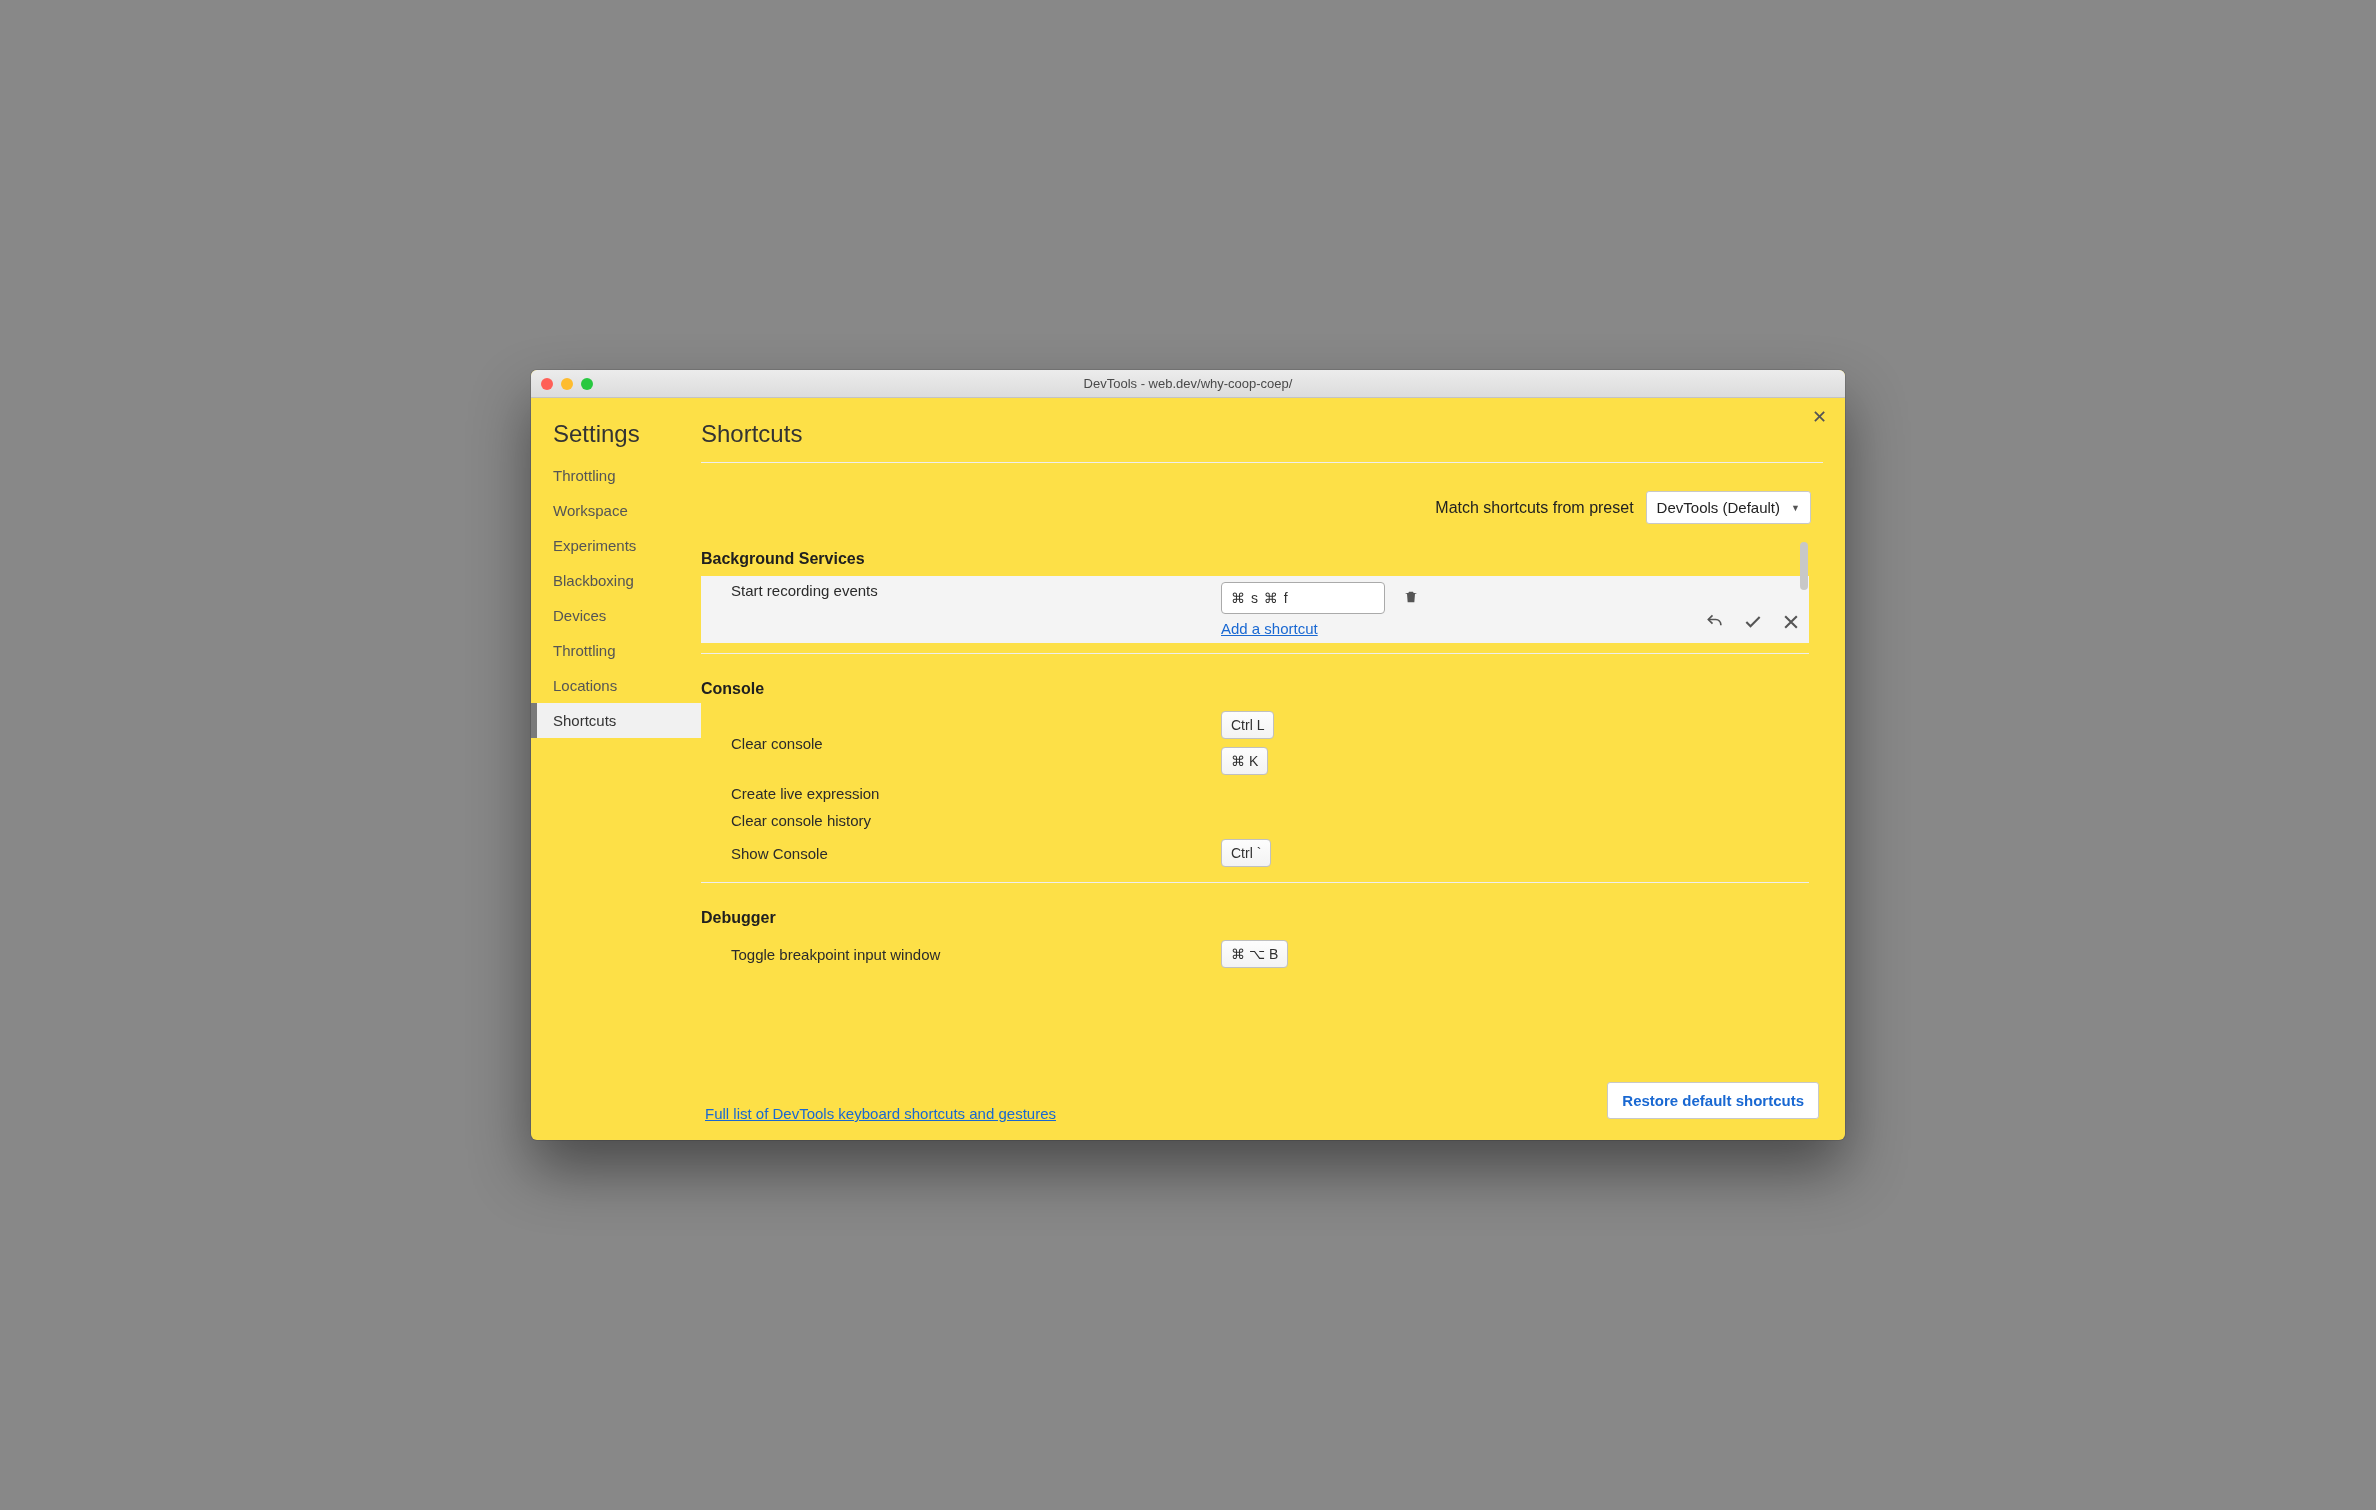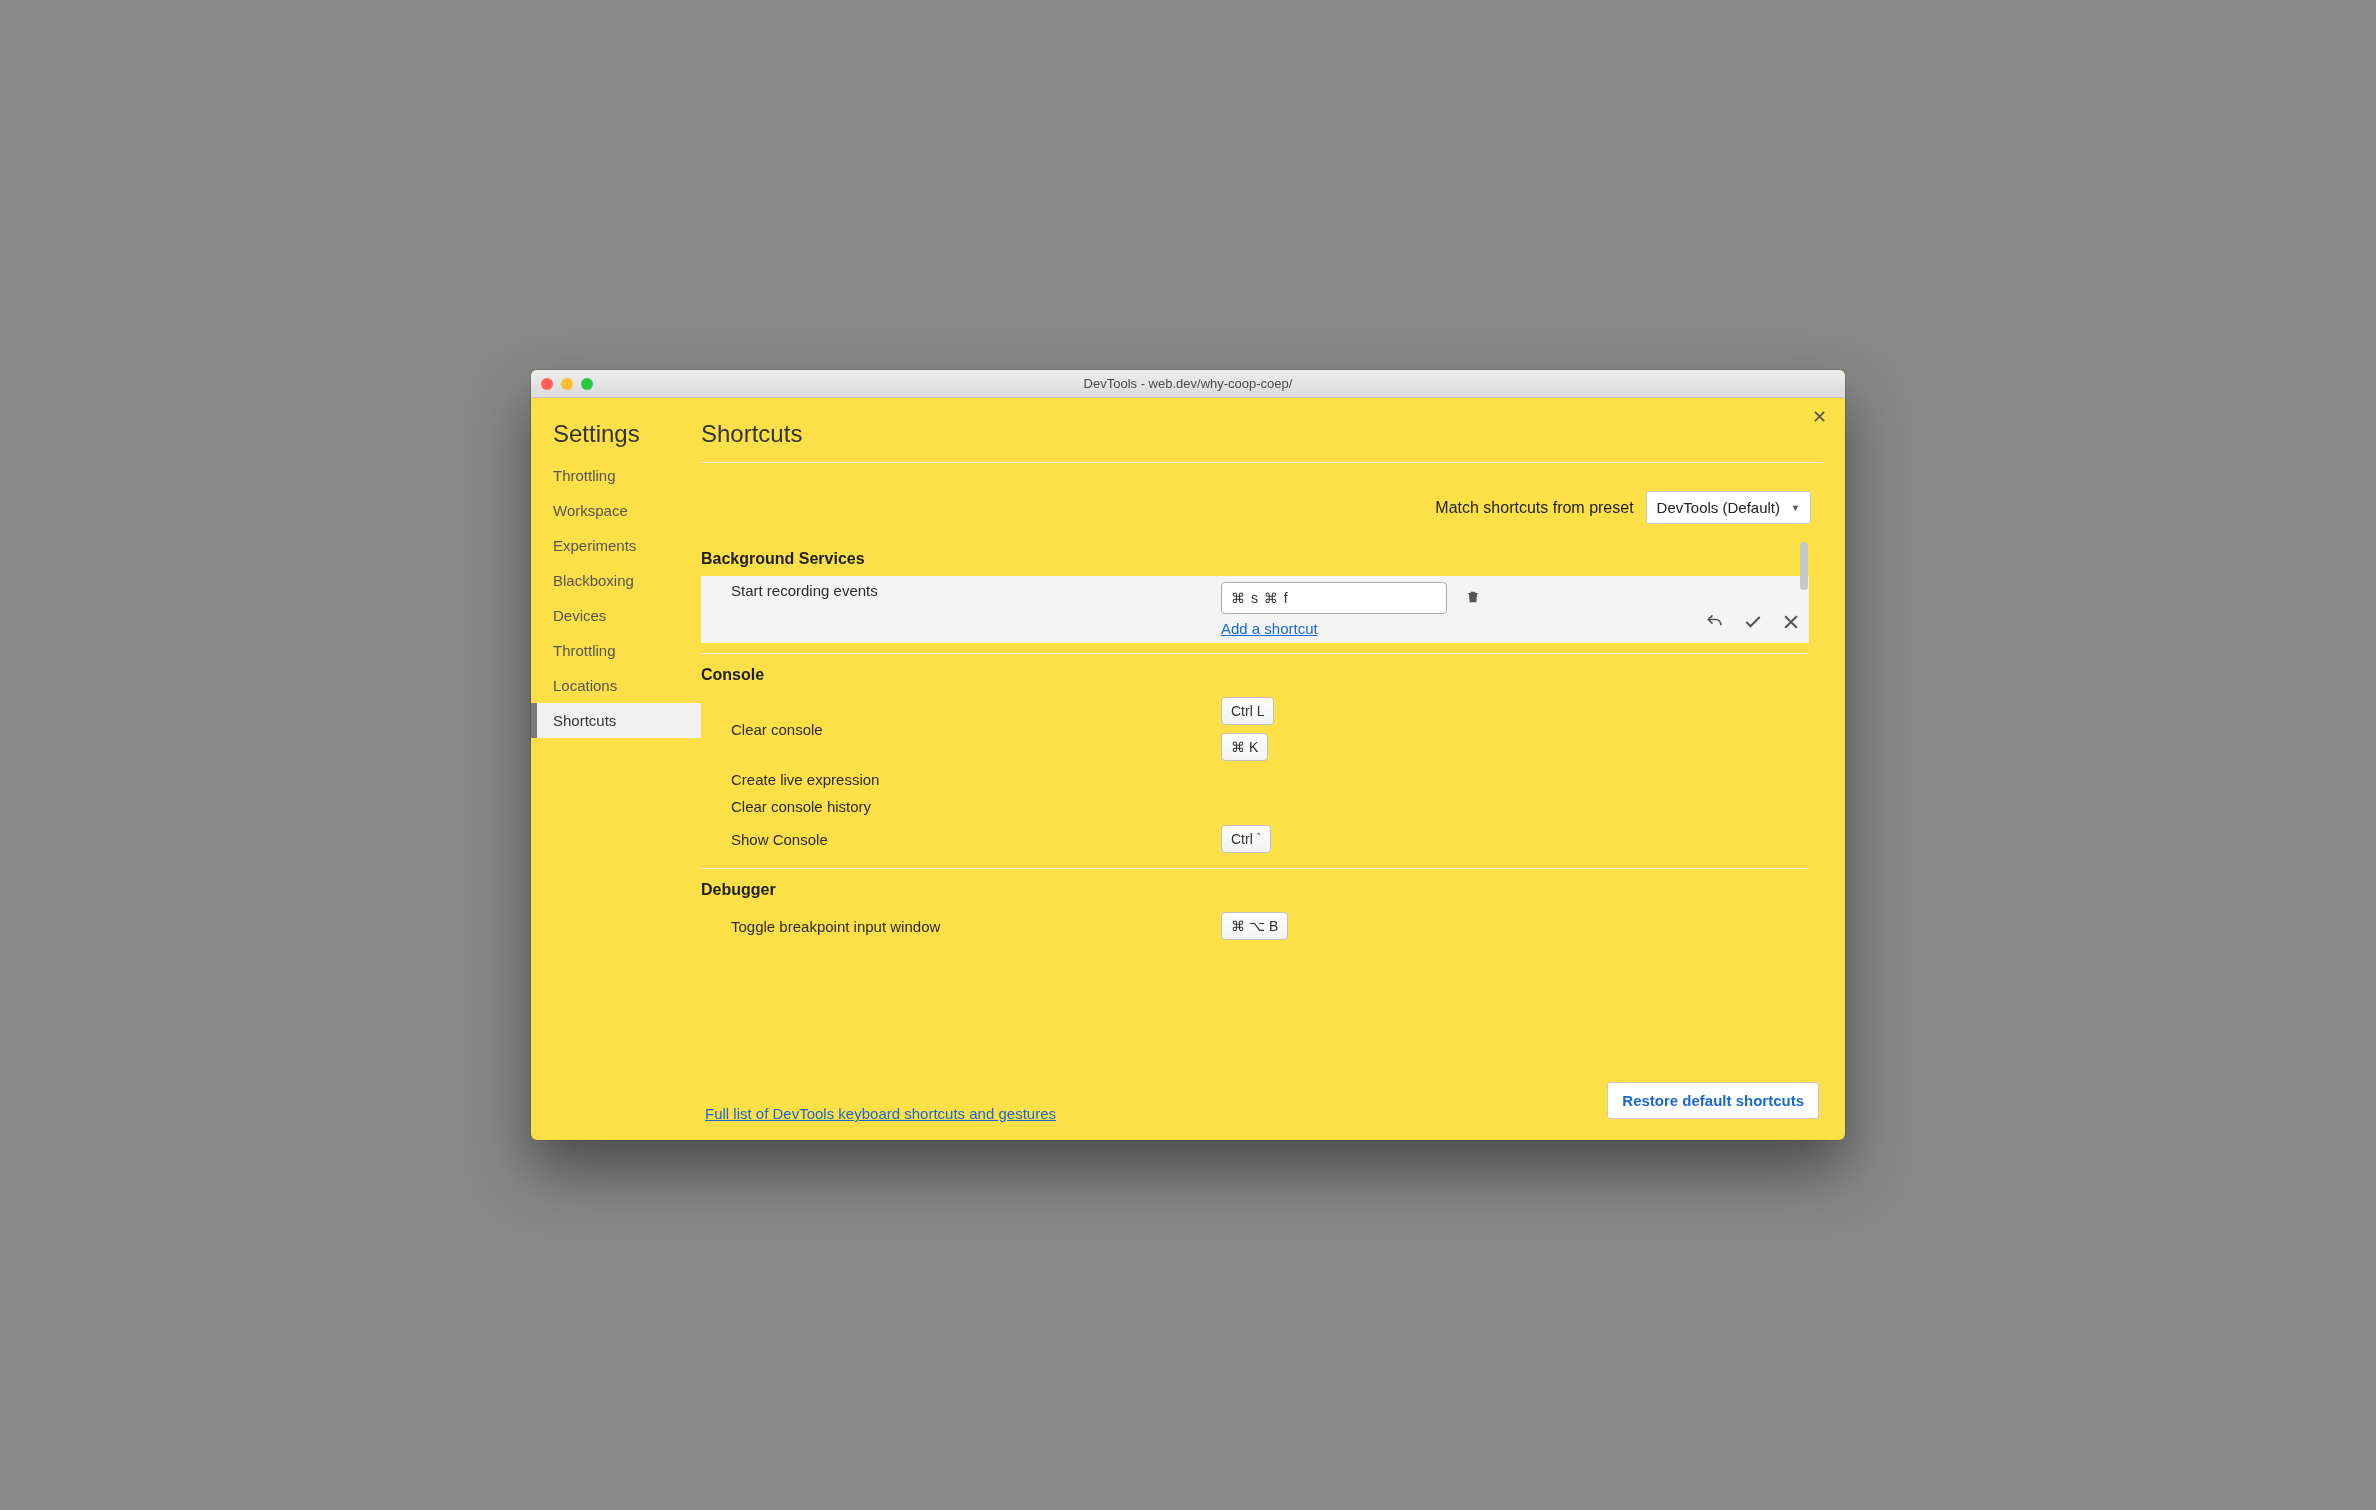--- a/index.html
+++ b/index.html
@@ -182,21 +182,21 @@
     border-radius: 4px;
     padding: 5px 9px;
     font-size: 14px;
     color: #303030;
     background: #fff;
     white-space: nowrap;
     font-family: inherit;
   }
   .key-pill { background: linear-gradient(#fdfdfd,#f3f3f3); }
   .key-input {
-    width: 226px;
+    width: 164px;
     height: 32px;
     border-color: #aaa;
     letter-spacing: 1px;
   }
   .input-row { display: flex; align-items: center; gap: 14px; }
   .trash-btn svg { width: 16px; height: 16px; }
   .trash-btn { background: none; border: none; color: #555; cursor: pointer; padding: 4px; }
   .add-link {
     color: #1968d2;
     text-decoration: underline;
@@ -208,21 +208,21 @@
   .edit-actions {
     display: flex;
     gap: 18px;
     align-items: flex-end;
     height: 100%;
     padding-bottom: 2px;
     color: #555;
   }
   .edit-actions .ico { cursor: pointer; }
   .edit-actions svg { width: 20px; height: 20px; }
-  .section-group { border-bottom: 1px solid #eee; padding-bottom: 10px; margin-bottom: 4px; }
+  .section-group { border-bottom: 1px solid #eee; padding-bottom: 10px; margin-bottom: 18px; }
   .section-group:last-child { border-bottom: none; }
   .footer-row {
     display: flex;
     justify-content: space-between;
     align-items: center;
     padding: 14px 4px 18px 4px;
     flex-shrink: 0;
   }
   .footer-link {
     color: #1968d2;

